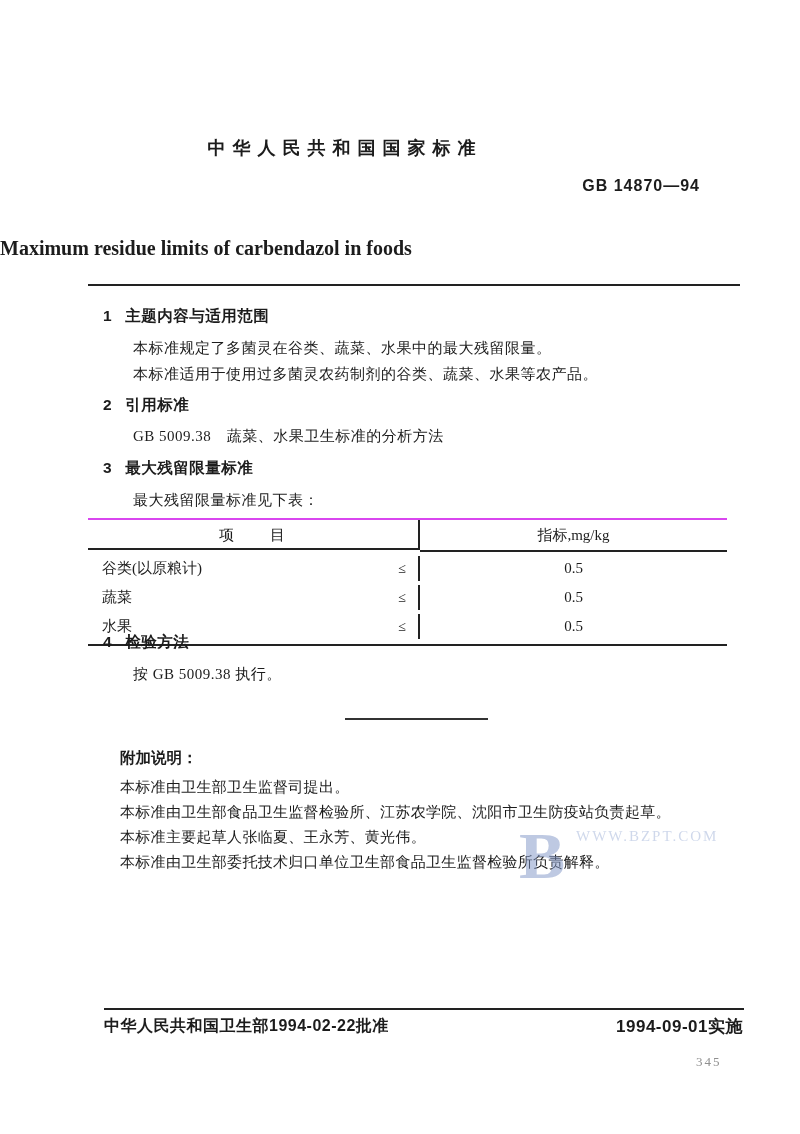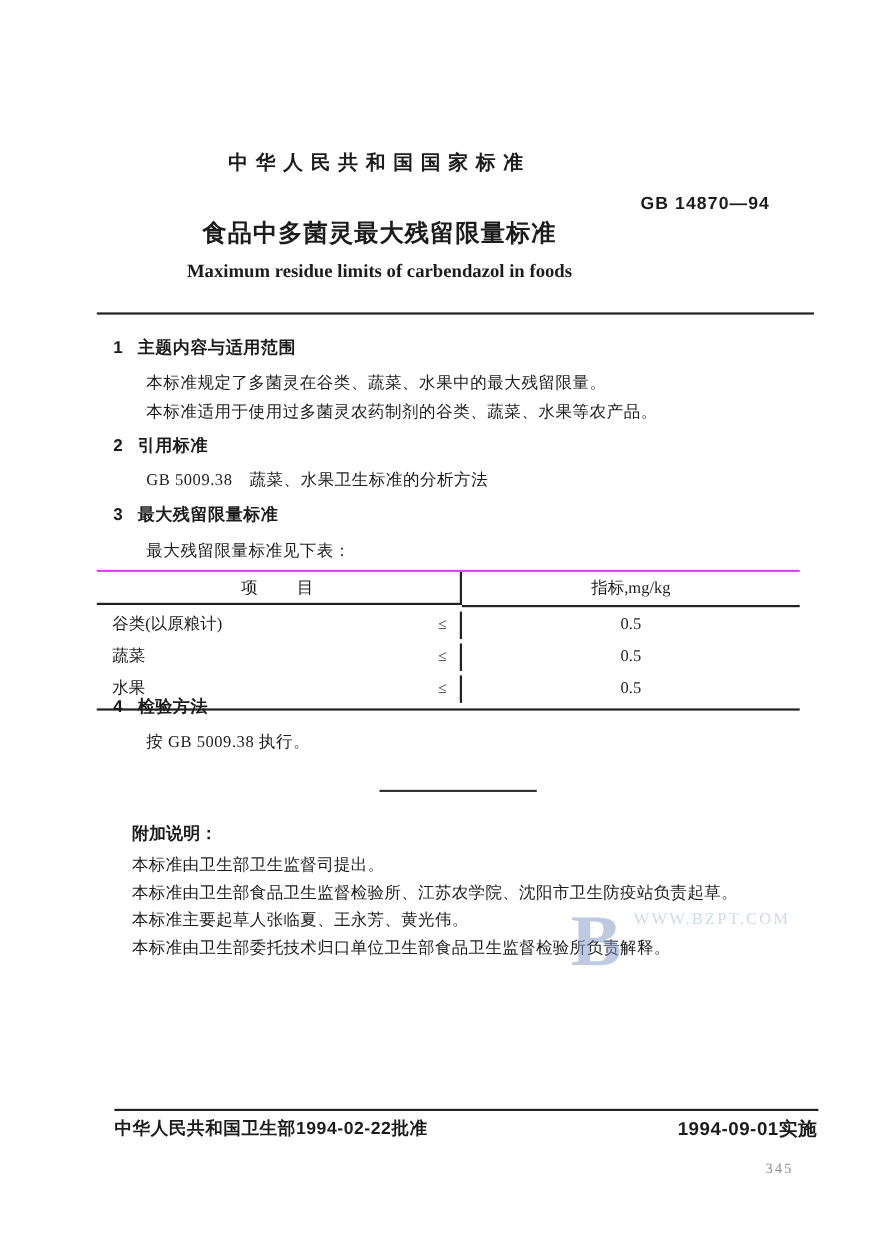--- a/index.html
+++ b/index.html
@@ -24,22 +24,21 @@
     font-weight:bold;font-size:16px;letter-spacing:1px;
   }
   .title-zh{
     position:absolute;top:197px;left:0;width:690px;
     text-align:center;
     font-family:"Liberation Sans","DejaVu Sans",sans-serif;
     font-weight:bold;font-size:22px;letter-spacing:1px;
   }
   .title-en{
     position:absolute;top:237px;left:0;width:690px;
-    text-align:center;
-    font-weight:bold;font-size:17px;
+    font-weight:bold;font-size:20px;
   }
   .top-rule{
     position:absolute;top:284px;left:88px;width:652px;height:0;
     border-top:2px solid #222;
   }
   
   .sec-h{
     position:absolute;left:103px;
     font-family:"Liberation Sans","DejaVu Sans",sans-serif;
     font-weight:bold;font-size:15.5px;letter-spacing:0.5px;
@@ -128,21 +127,20 @@
     font-size:13px;color:#8f8f8f;letter-spacing:2px;
   }
 </style>
 </head>
 <body>
 
 <div class="page">
 
   <div class="std-label">中华人民共和国国家标准</div>
   <div class="std-code">GB 14870—94</div>
-  <div class="title-zh">食品中多菌灵最大残留限量标准</div>
   <div class="title-en">Maximum residue limits of carbendazol in foods</div>
   <div class="top-rule"></div>
 
   <div class="sec-h" style="top:306px;">
     <span class="sec-num">1</span><span>主题内容与适用范围</span>
   </div>
   <div class="para" style="top:339px;">本标准规定了多菌灵在谷类、蔬菜、水果中的最大残留限量。</div>
   <div class="para" style="top:365px;">本标准适用于使用过多菌灵农药制剂的谷类、蔬菜、水果等农产品。</div>
 
   <div class="sec-h" style="top:395px;">

